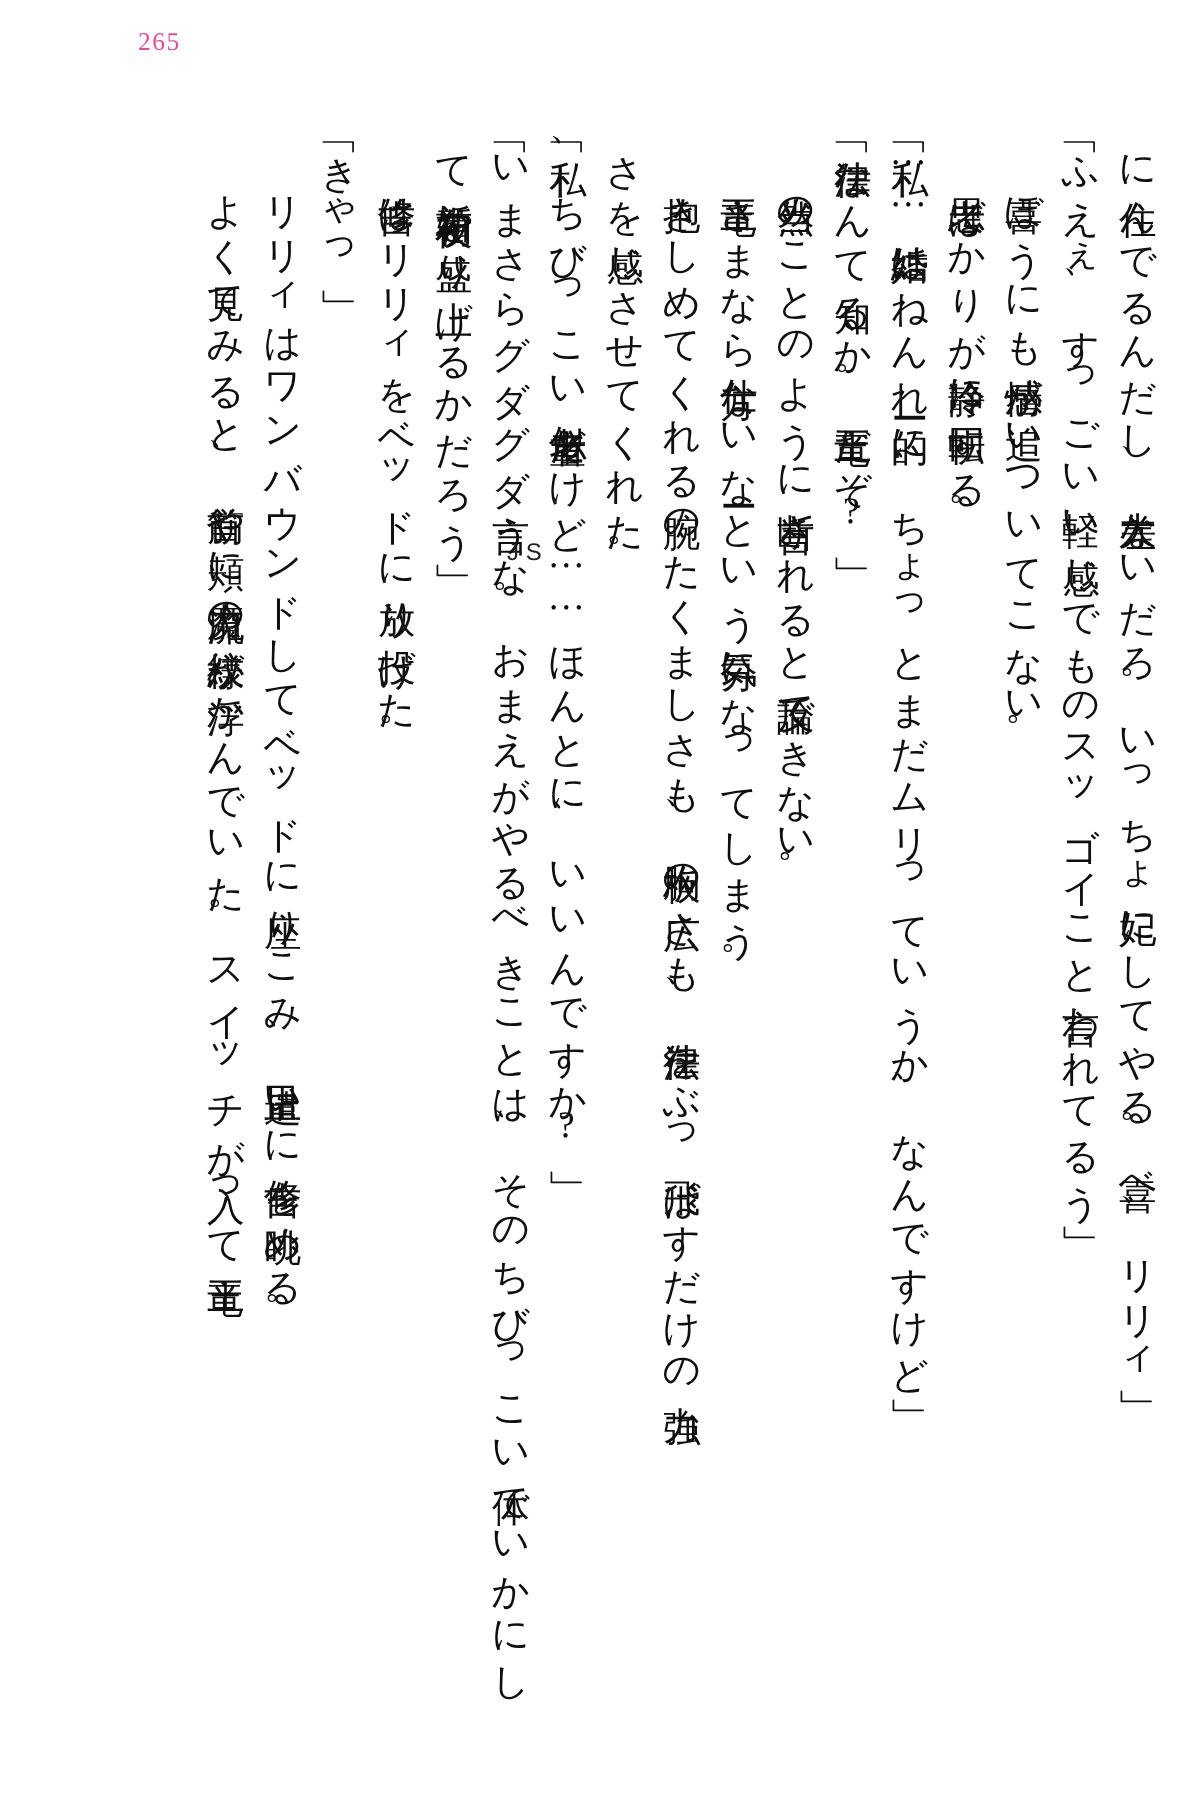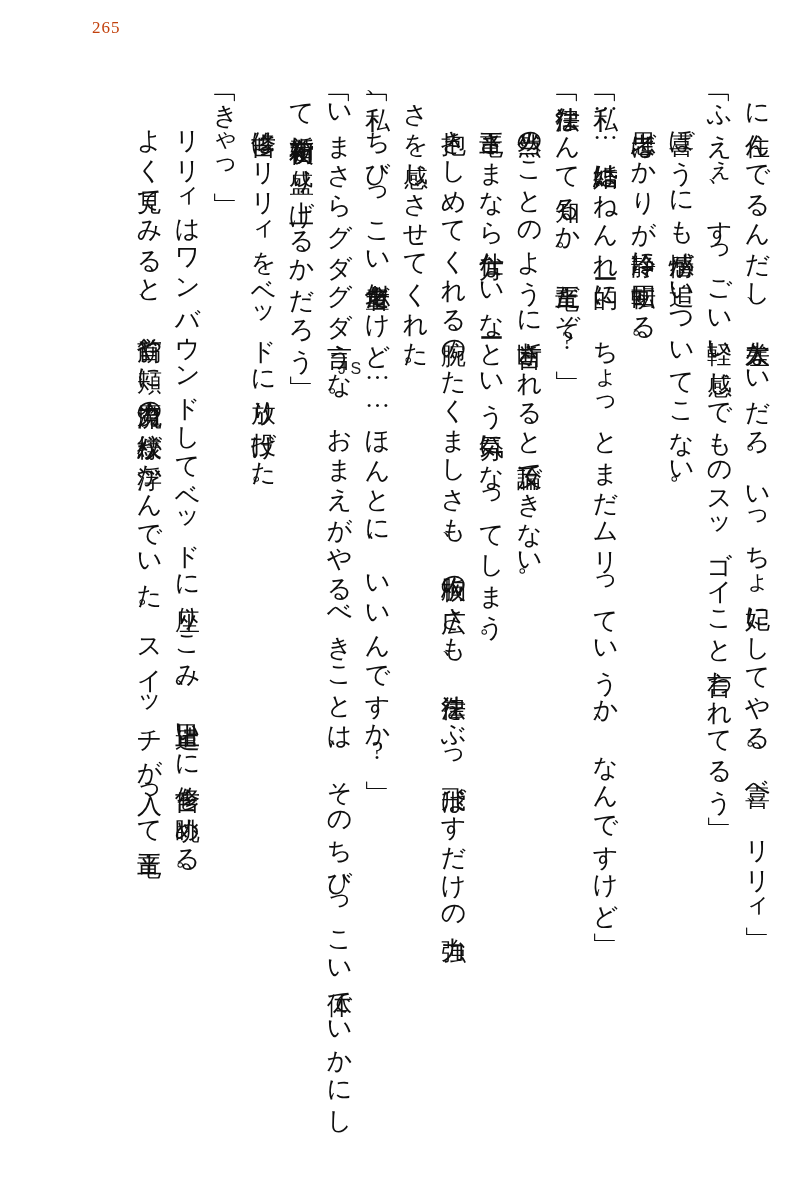--- a/index.html
+++ b/index.html
@@ -22,21 +22,21 @@
     box-sizing: border-box;
   }
 
   
   .page-number {
     position: absolute;
     top: 18px;
     left: 92px;
     font-size: 17px;
     letter-spacing: 1px;
-    color: #c2410c;
+    color: #ec4899;
     font-family: "Liberation Serif", "DejaVu Serif", serif;
   }
 
   
   .body-text {
     position: absolute;
     top: 86px;
     left: 40px;
     right: 30px;
     height: 1090px;

